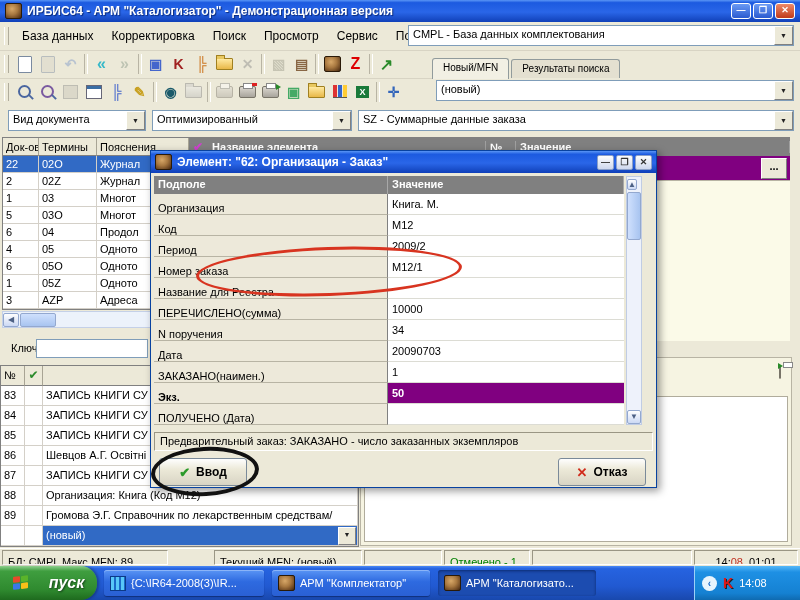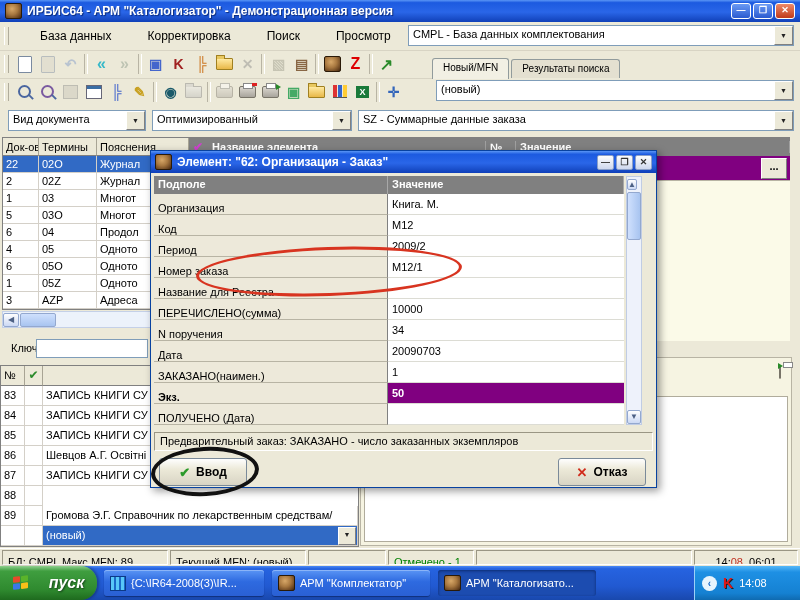--- a/index.html
+++ b/index.html
@@ -14,21 +14,21 @@
     background:radial-gradient(circle at 40% 35%,#d8a868 0%,#a87840 45%,#6a4420 80%,#3a2410 100%);}
   .titlebar .t{margin-left:5px;text-shadow:1px 1px 1px #0a2a7a;white-space:nowrap;}
   .win-btns{margin-left:auto;display:flex;gap:2px;}
   .wbtn{width:20px;height:16px;border:1px solid #fff;border-radius:3px;box-sizing:border-box;
     background:linear-gradient(180deg,#6a9af4,#2a5ad0);color:#fff;font-size:9px;line-height:13px;
     text-align:center;font-weight:bold;}
   .wbtn.close{background:linear-gradient(180deg,#ee8a6a,#c03a1a);}
 
   
   .menubar{position:absolute;left:0;top:22px;width:800px;height:28px;background:#ece9d8;
-    border-bottom:1px solid #d8d4c4;display:flex;align-items:center;gap:18px;}
+    border-bottom:1px solid #d8d4c4;display:flex;align-items:center;}
   .grip{width:3px;height:18px;border-left:1px solid #fff;border-right:1px solid #b0ac9c;margin:0 4px;}
   .mitem{padding:3px 9px;font-size:12px;}
 
   
   .combo{display:flex;align-items:stretch;background:#fff;border:1px solid #7f9db9;height:21px;box-sizing:border-box;}
   .combo .cval{flex:1;padding:2px 4px 0 4px;white-space:nowrap;overflow:hidden;}
   .combo .carr{width:17px;background:#ece9d8;border:1px solid;border-color:#fff #808080 #808080 #fff;
     font-size:7px;line-height:17px;text-align:center;color:#222;}
   .db-combo{position:absolute;left:408px;top:25px;width:386px;}
   .rec-combo{position:absolute;left:436px;top:80px;width:358px;}
@@ -122,21 +122,21 @@
   .bottom-right{position:absolute;left:360px;top:357px;width:432px;height:189px;background:#f6f4e2;
     border:1px solid #b8b4a4;box-sizing:border-box;}
   .br-white{position:absolute;left:3px;top:38px;right:3px;bottom:3px;background:#fff;border:1px solid #b0ac9c;}
   .br-print{position:absolute;right:10px;top:8px;}
 
   
   .statusbar{position:absolute;left:0;top:548px;width:800px;height:18px;background:#ece9d8;
     border-top:1px solid #fff;display:flex;gap:2px;padding:1px 2px;box-sizing:border-box;}
   .sp{border:1px solid;border-color:#9a9684 #fff #fff #9a9684;padding:5px 5px;box-sizing:border-box;
     white-space:nowrap;overflow:hidden;line-height:12px;text-decoration:underline;}
-  .sp.p1{width:166px;} .sp.p2{width:136px;} .sp.p3{width:78px;}
+  .sp.p1{width:166px;} .sp.p2{width:148px;margin-left:44px;} .sp.p3{width:78px;}
   .sp.p4{width:86px;color:#008000;} .sp.p5{flex:1;}
   .sp.clock{width:104px;text-align:center;}
   .redmin{color:#c03020;}
 
   
   .taskbar{position:absolute;left:0;top:566px;width:800px;height:34px;
     background:linear-gradient(180deg,#4b8af5 0%,#2663e0 8%,#2159d1 60%,#1948ad 100%);}
   .start{position:absolute;left:0;top:0;width:97px;height:34px;border-radius:0 16px 16px 0;
     background:linear-gradient(180deg,#8ed08e 0%,#3f9e3f 15%,#2f8a2f 70%,#1e6a1e 100%);
     display:flex;align-items:center;justify-content:center;gap:20px;color:#fff;font-weight:bold;
@@ -433,20 +433,21 @@
       <span class="cell txt">Шевцов А.Г. Освітні</span>
     </div>
     <div class="rt-row">
       <span class="cell">87</span>
       <span class="cell"></span>
       <span class="cell txt">ЗАПИСЬ КНИГИ СУ</span>
     </div>
     <div class="rt-row">
       <span class="cell">88</span>
       <span class="cell"></span>
+      <span class="cell txt">Организация: Книга (Код М12)</span>
     </div>
     <div class="rt-row">
       <span class="cell">89</span>
       <span class="cell"></span>
       <span class="cell txt">Громова Э.Г. Справочник по лекарственным средствам/</span>
     </div>
     <div class="rt-row newrow">
       <span class="cell"></span>
       <span class="cell"></span>
       <span class="cell txt"><span>(новый)</span><span class="dd">▼</span></span>
@@ -531,21 +532,21 @@
 
   <div class="red-ellipse"></div>
   <div class="black-ellipse"></div>
 
   <div class="statusbar">
     <span class="sp p1">БД: CMPL Макс.MFN: 89</span>
     <span class="sp p2">Текущий MFN: (новый)</span>
     <span class="sp p3"></span>
     <span class="sp p4">Отмечено - 1</span>
     <span class="sp p5"></span>
-    <span class="sp clock"><span>14:</span><span class="redmin">08</span>&nbsp;&nbsp;<span>06:01</span></span>
+    <span class="sp clock"><span>14:</span><span class="redmin">08</span>&nbsp;&nbsp;<span>01:01</span></span>
   </div>
 
   <div class="taskbar">
     <div class="start">
       <span class="flag">
           <span class="fr"></span>
           <span class="fg"></span>
           <span class="fb"></span>
           <span class="fy"></span>
         </span>

